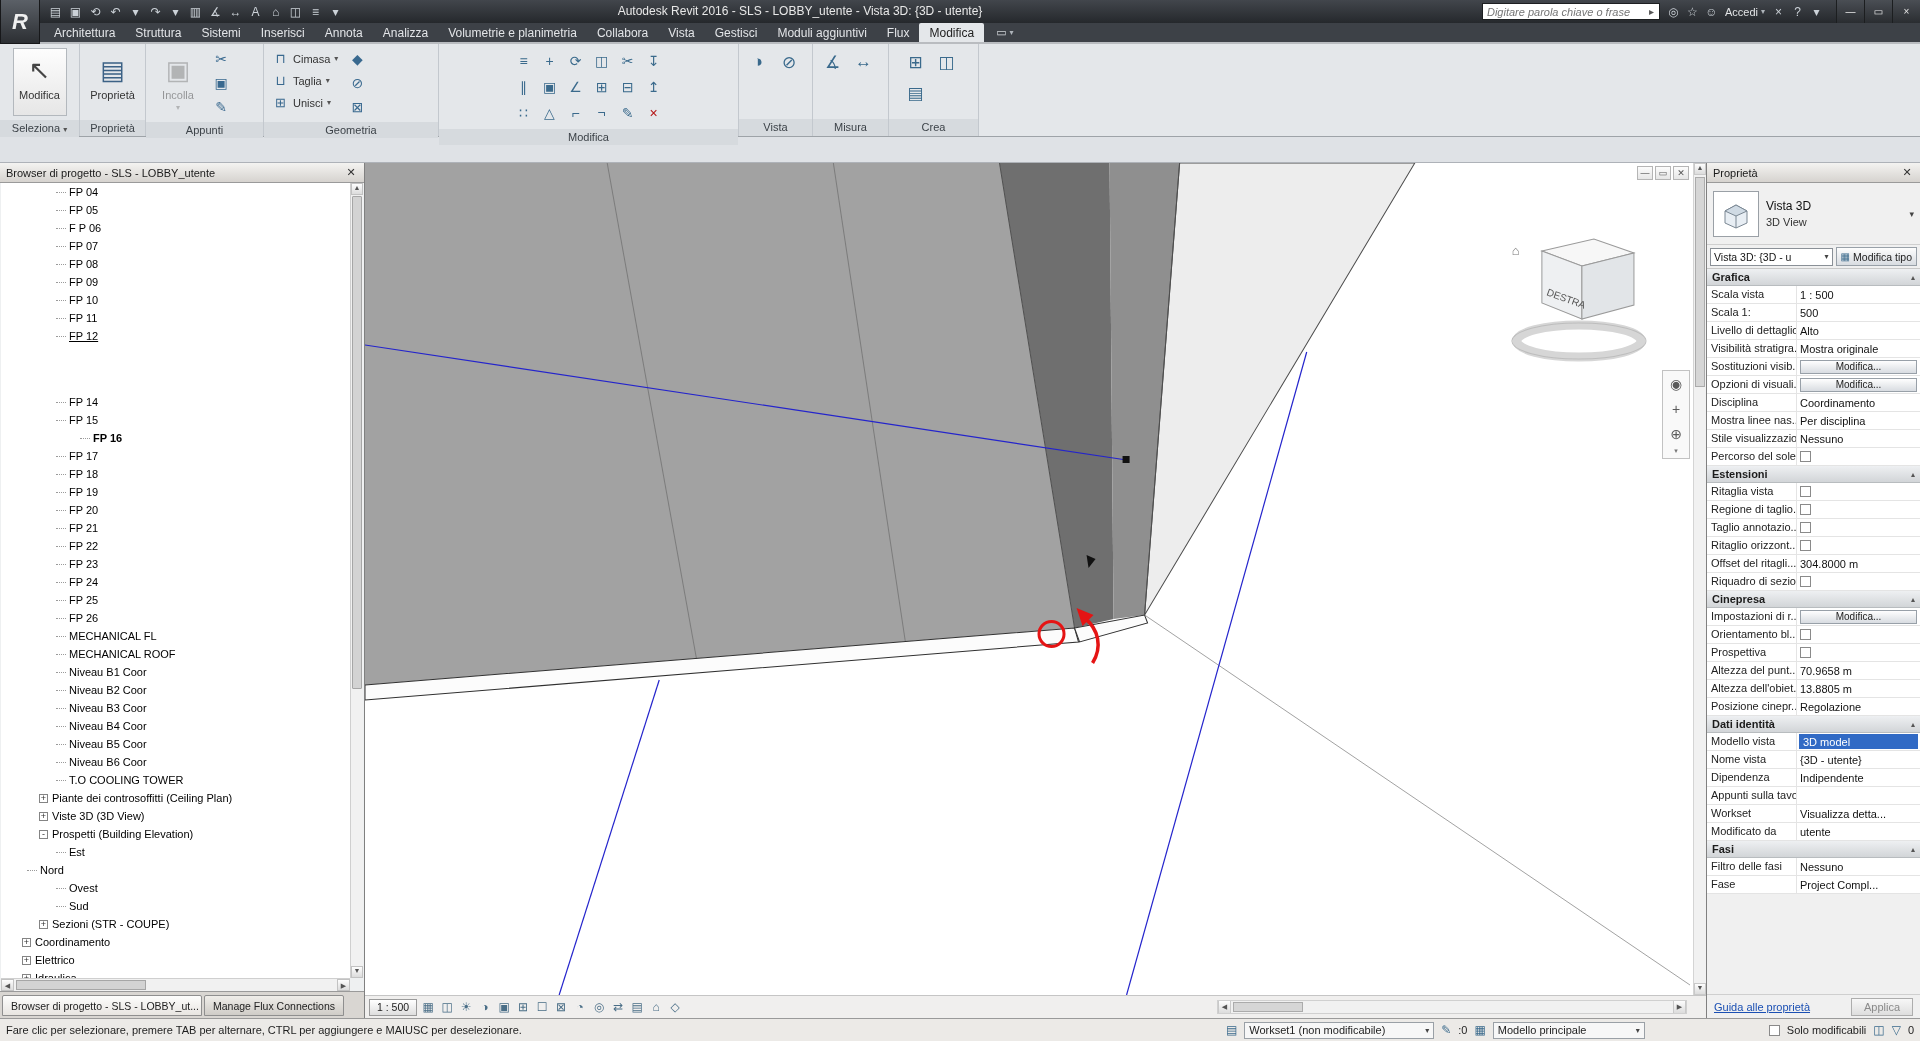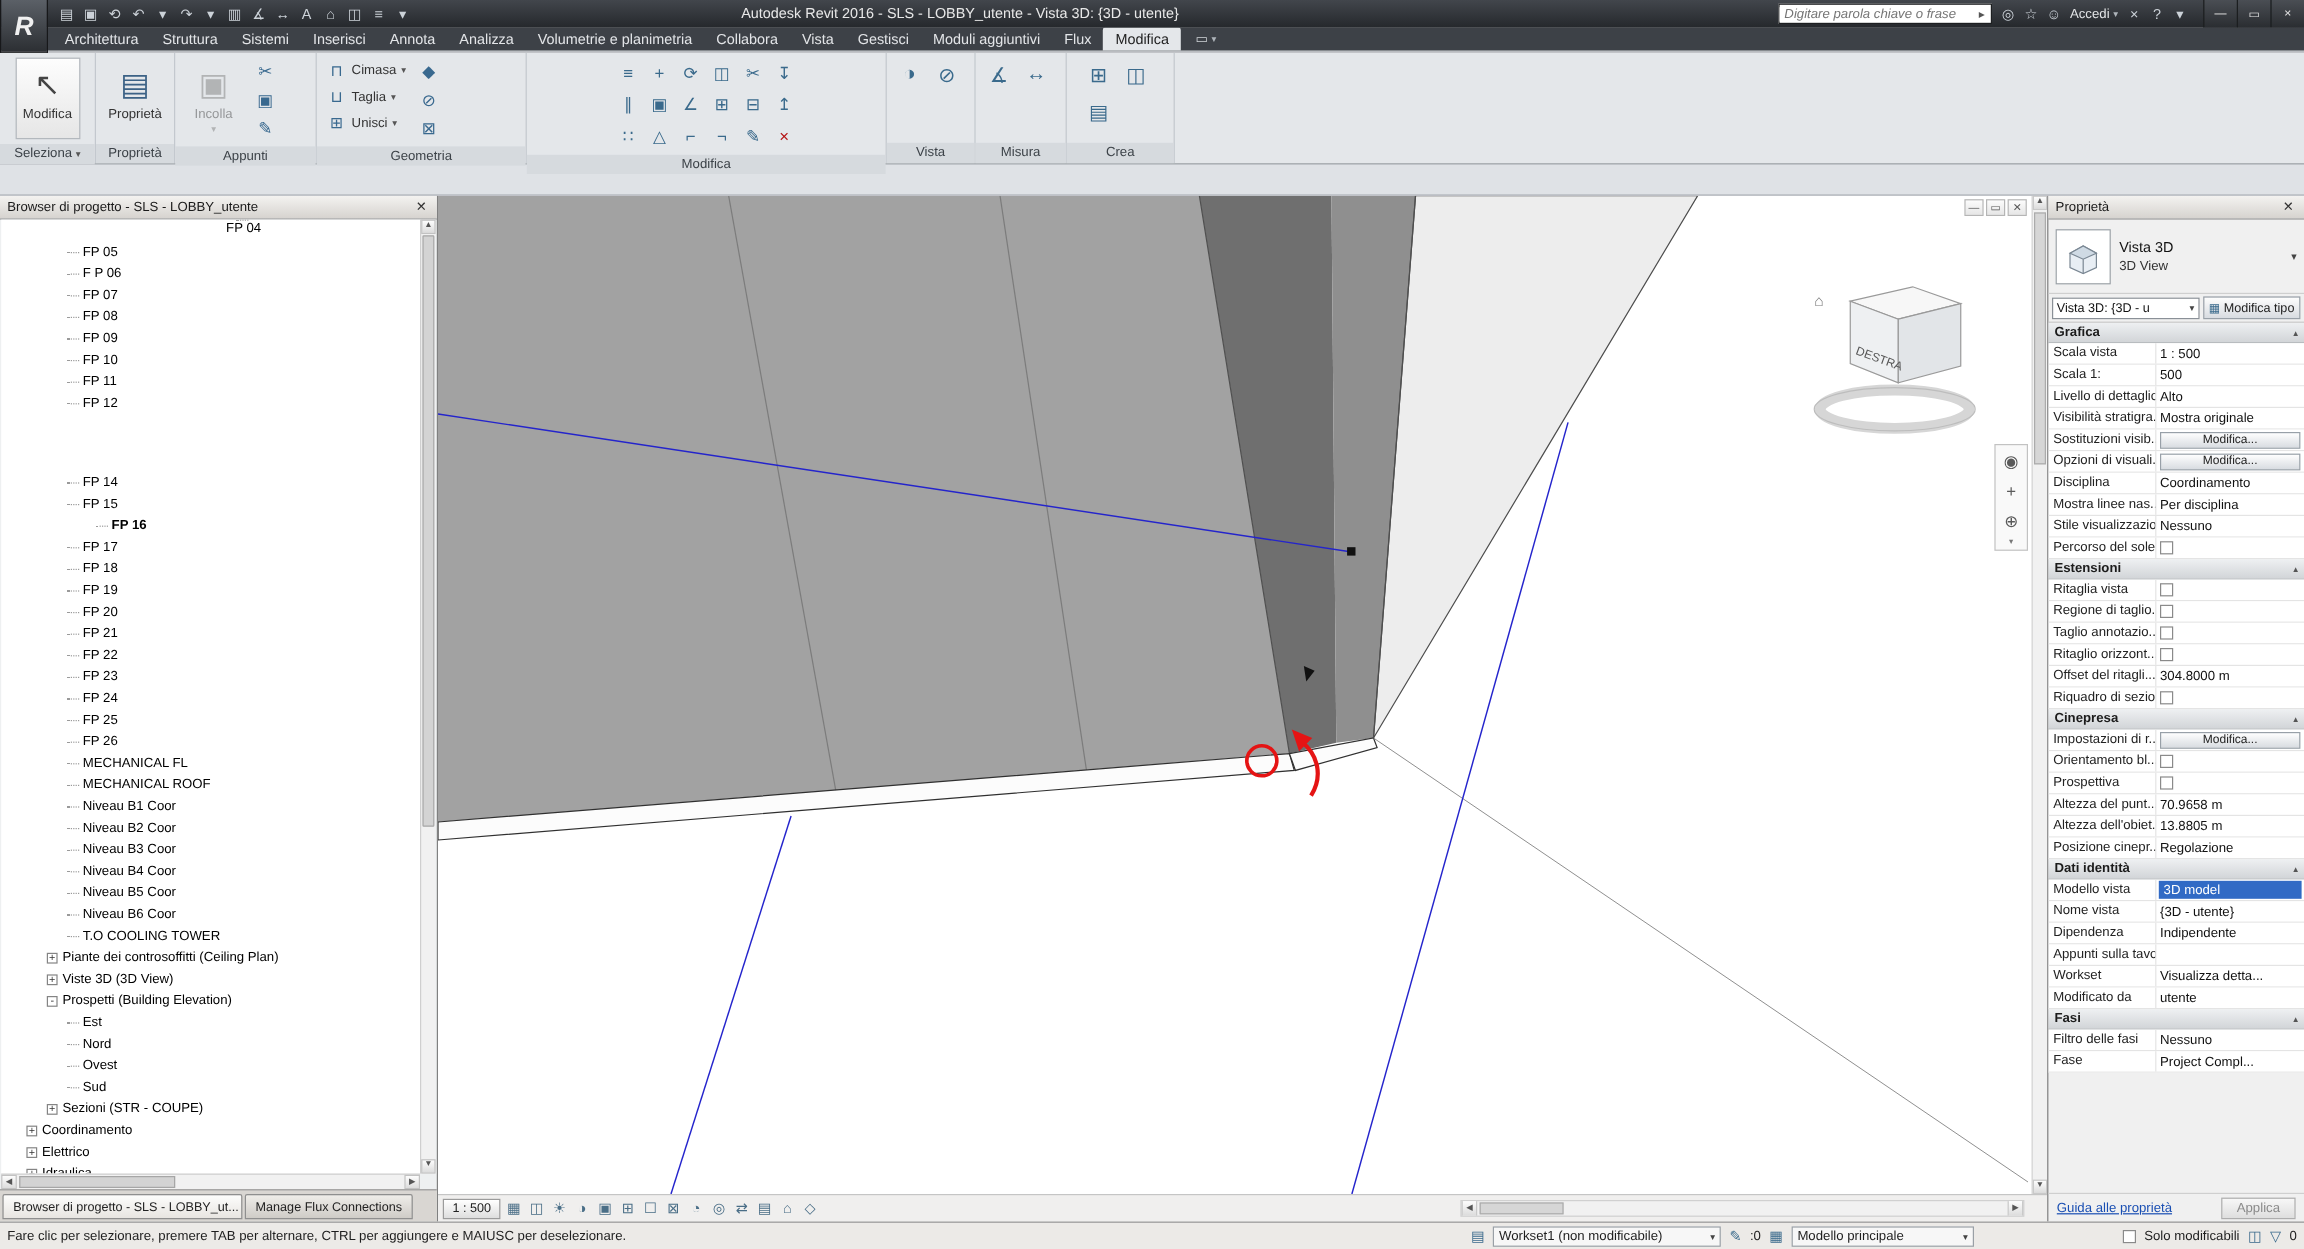--- a/index.html
+++ b/index.html
@@ -328,21 +328,21 @@
   </div>
 
   <div class="optionsbar"></div>
 
   <div class="browser">
     <div class="phead">
       <span>Browser di progetto - SLS - LOBBY_utente</span>
       <span class="closex">✕</span>
     </div>
     <div class="tree">
-        <div class="tnode" style="padding-left: 55px; flex-direction: column;">
+        <div class="tnode" style="padding-left: 55px;">
           <span class="stub"></span>
           <span>FP 04</span>
         </div>
         <div class="tnode" style="padding-left: 55px;">
           <span class="stub"></span>
           <span>FP 05</span>
         </div>
         <div class="tnode" style="padding-left: 55px;">
           <span class="stub"></span>
           <span>F P 06</span>
@@ -360,21 +360,21 @@
           <span>FP 09</span>
         </div>
         <div class="tnode" style="padding-left: 55px;">
           <span class="stub"></span>
           <span>FP 10</span>
         </div>
         <div class="tnode" style="padding-left: 55px;">
           <span class="stub"></span>
           <span>FP 11</span>
         </div>
-        <div class="tnode" style="padding-left: 55px;">
+        <div class="tnode" style="padding-left: 55px; text-decoration: underline;">
           <span class="stub"></span>
           <span>FP 12</span>
         </div>
         <div class="tnode" style="padding-left: 55px; margin-top: 48px;">
           <span class="stub"></span>
           <span>FP 14</span>
         </div>
         <div class="tnode" style="padding-left: 55px;">
           <span class="stub"></span>
           <span>FP 15</span>
@@ -468,21 +468,21 @@
           <span>Viste 3D (3D View)</span>
         </div>
         <div class="tnode" style="padding-left: 38px;">
           <span class="expbox">-</span>
           <span>Prospetti (Building Elevation)</span>
         </div>
         <div class="tnode" style="padding-left: 55px;">
           <span class="stub"></span>
           <span>Est</span>
         </div>
-        <div class="tnode" style="padding-left: 55px; text-align: right;">
+        <div class="tnode" style="padding-left: 26px; text-align: right;">
           <span class="stub"></span>
           <span>Nord</span>
         </div>
         <div class="tnode" style="padding-left: 55px;">
           <span class="stub"></span>
           <span>Ovest</span>
         </div>
         <div class="tnode" style="padding-left: 55px;">
           <span class="stub"></span>
           <span>Sud</span>

